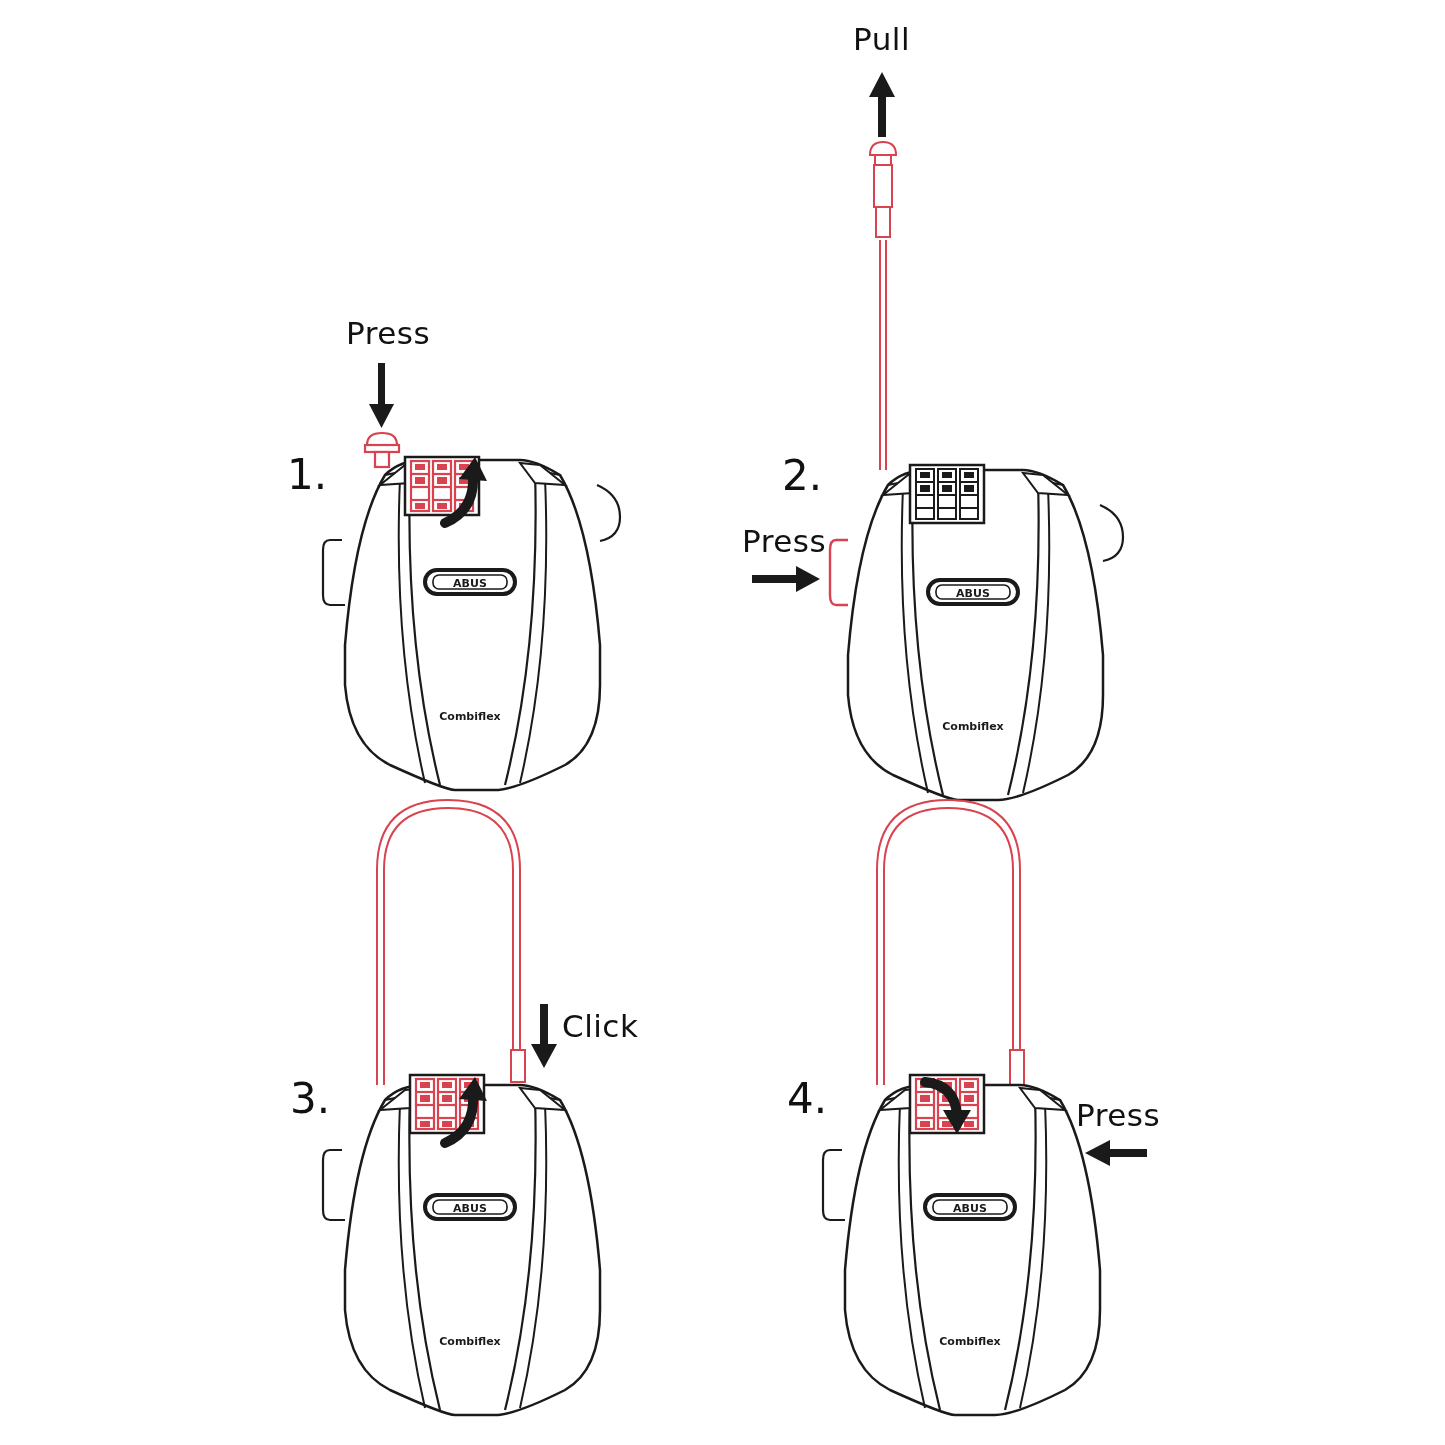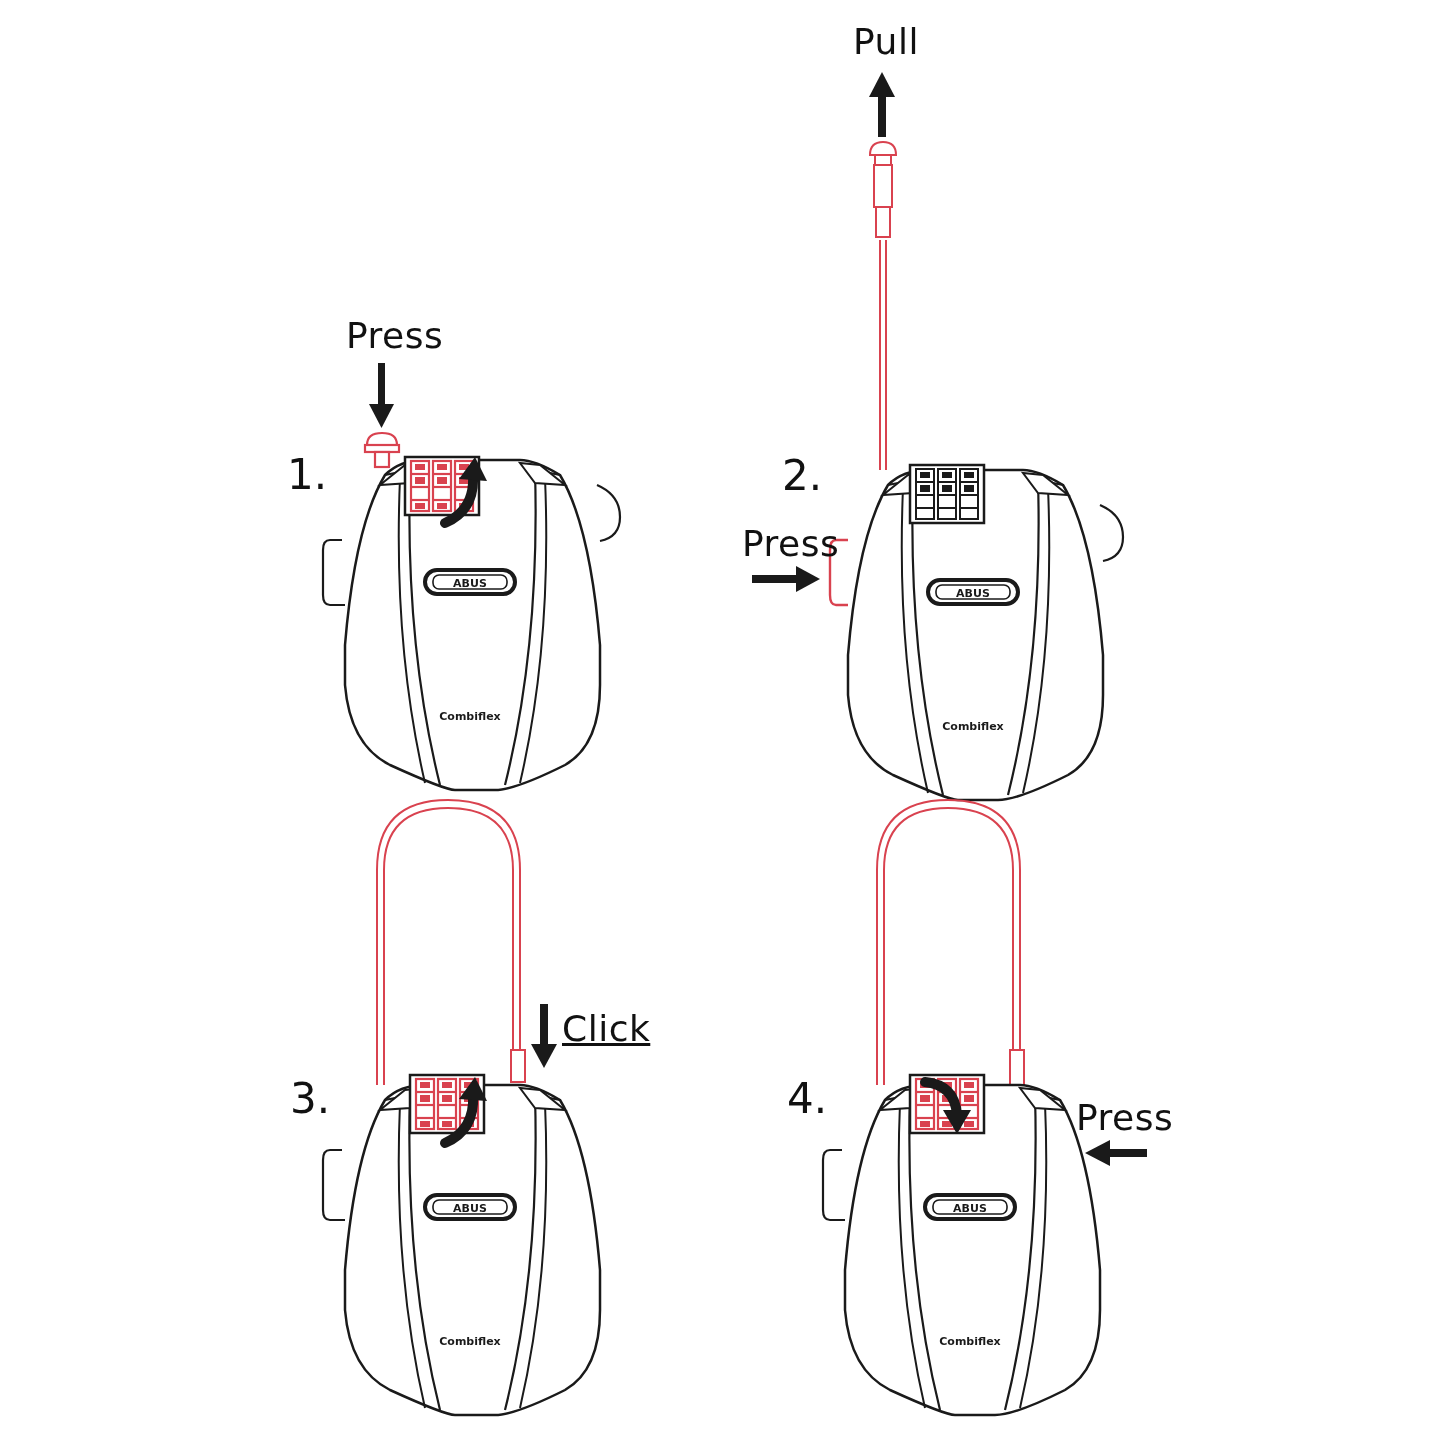--- a/index.html
+++ b/index.html
@@ -1,18 +1,18 @@
 <!DOCTYPE html>
 <html><head>
   <meta charset="utf-8">
   <style>
     html, body { margin:0; padding:0; background:#ffffff; }
     body { width:1445px; height:1445px; position:relative; overflow:hidden; font-family:"DejaVu Sans", sans-serif; }
     svg.stage { position:absolute; left:0; top:0; width:1445px; height:1445px; }
-    .lbl { position:absolute; color:#111; font-family:"DejaVu Sans", sans-serif; font-size:36px; line-height:1; letter-spacing:0.5px; }
+    .lbl { position:absolute; color:#111; font-family:"DejaVu Sans", sans-serif; font-size:31px; line-height:1; letter-spacing:0.5px; }
     .step { position:absolute; color:#111; font-family:"DejaVu Sans", sans-serif; font-size:42px; line-height:1; }
   </style>
 </head>
 <body>
 
 <svg class="stage" viewBox="0 0 1445 1445" xmlns="http://www.w3.org/2000/svg">
   <defs>
 
     <g id="lockbody">
 
@@ -198,17 +198,17 @@
   </g>
 </svg>
 
 <div class="lbl" style="left:346px; top:318px;">Press</div>
 <div class="step" style="left:287px; top:454px;">1.</div>
 
 <div class="lbl" style="left:853px; top:24px;">Pull</div>
 <div class="lbl" style="left:742px; top:526px;">Press</div>
 <div class="step" style="left:782px; top:455px;">2.</div>
 
-<div class="lbl" style="left:562px; top:1011px;text-decoration:underline;">Click</div>
+<div class="lbl" style="left:562px; top:1011px;">Click</div>
 <div class="step" style="left:290px; top:1078px;">3.</div>
 
 <div class="lbl" style="left:1076px; top:1100px;">Press</div>
 <div class="step" style="left:787px; top:1078px;">4.</div>
 
 </body></html>

